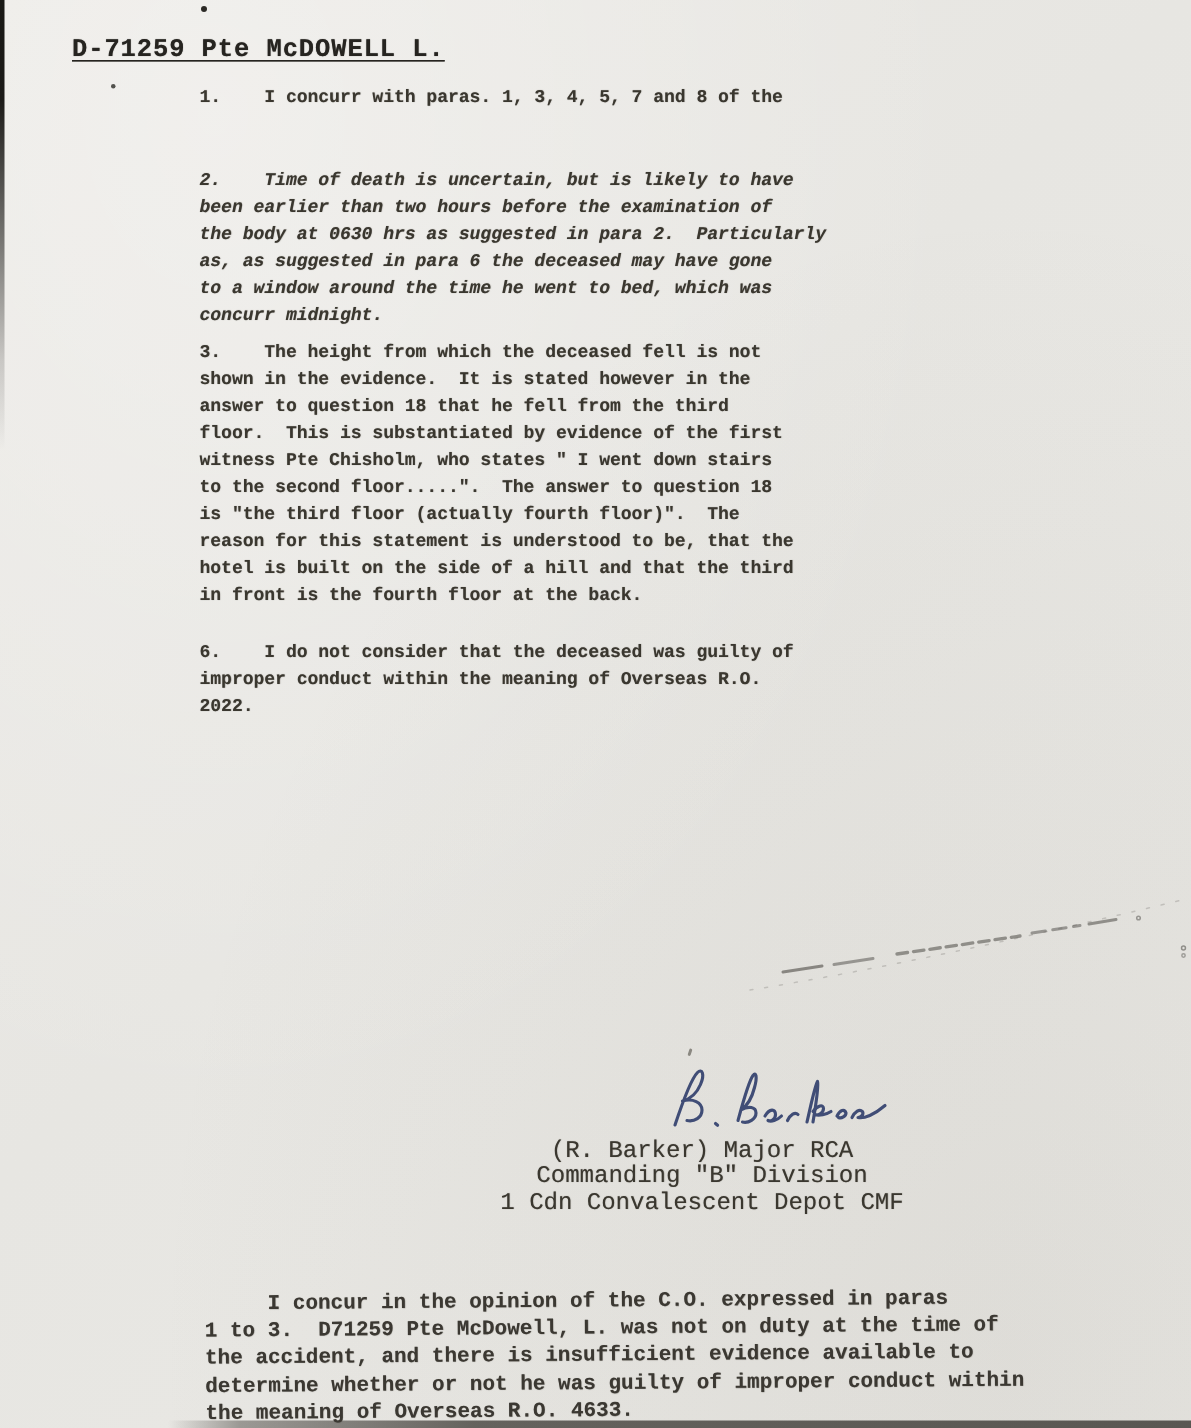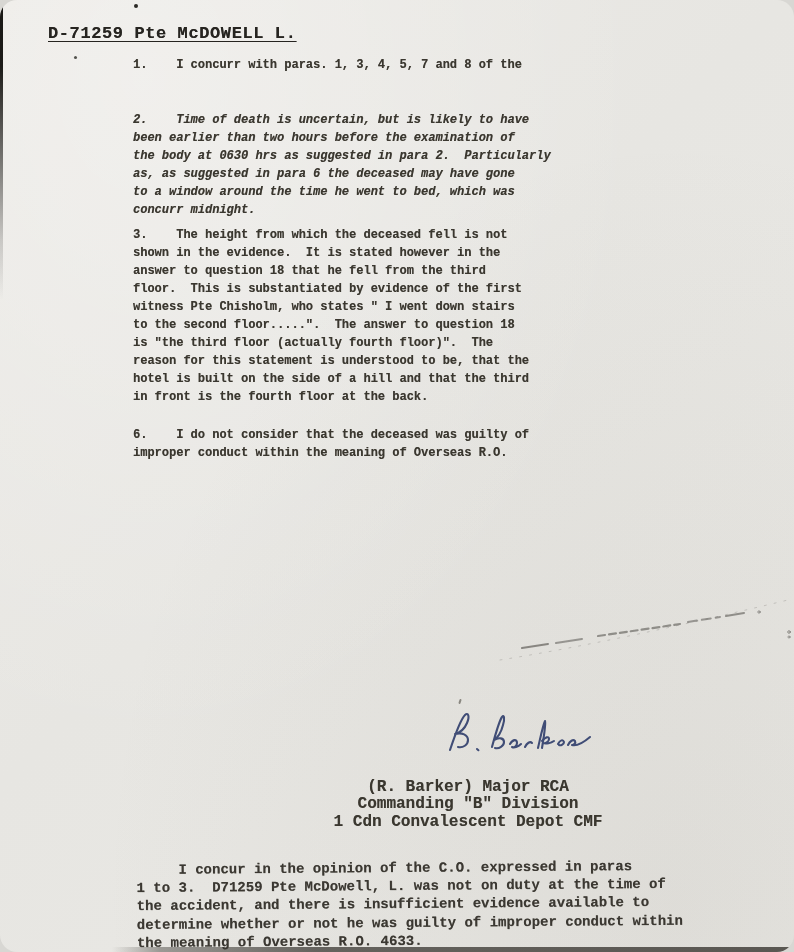--- a/index.html
+++ b/index.html
@@ -8,21 +8,20 @@
     width:794px;height:952px;
     margin:0 auto;
     background:#e9e8e4;
     background-image:
       radial-gradient(ellipse at 18% 8%, rgba(255,255,255,0.30), rgba(255,255,255,0) 55%),
       radial-gradient(ellipse at 85% 95%, rgba(120,114,102,0.10), rgba(120,114,102,0) 60%),
       linear-gradient(135deg,#eceae6 0%, #e7e6e2 45%, #eae9e5 100%);
     overflow:hidden;
     font-family:"Liberation Mono","DejaVu Sans Mono",monospace;
     color:#38352f;
-    border-radius:17px;
   }
   .doc-header{
     position:absolute;left:48px;top:24px;
     font-size:17px;font-weight:700;letter-spacing:0.6px;
     color:#262420;
     text-decoration:underline;
     text-underline-offset:3px;
     text-shadow:0 0 0.6px rgba(38,36,32,0.7);
     white-space:pre;
   }
@@ -36,24 +35,23 @@
   .para-1{top:56px;}
   .para-2{top:111px;font-style:italic;}
   .para-3{top:226px;}
   .para-4{top:426px;}
   .signature-script{
     position:absolute;left:436px;top:708px;width:156px;height:54px;
   }
   .sig-typed{
     position:absolute;left:300px;top:759px;width:336px;
     text-align:center;
-    font-size:16px;line-height:17.4px;font-weight:700;
+    font-size:16px;line-height:17.4px;font-weight:400;
     color:#3a372f;
     text-shadow:0.2px 0.2px 0.6px rgba(52,48,40,0.5);
-    margin-top:20px;
   }
   .endorsement{
     position:absolute;left:137px;top:861px;width:620px;
     font-size:14px;line-height:18.2px;font-weight:700;
     color:#3b3832;
     text-shadow:0.2px 0.2px 0.5px rgba(52,48,40,0.5);
     transform:rotate(-0.45deg);
     transform-origin:left bottom;
   }
   .pencil-scribble{
@@ -113,20 +111,21 @@
       <div class="tline">witness Pte Chisholm, who states " I went down stairs</div>
       <div class="tline">to the second floor.....".  The answer to question 18</div>
       <div class="tline">is "the third floor (actually fourth floor)".  The</div>
       <div class="tline">reason for this statement is understood to be, that the</div>
       <div class="tline">hotel is built on the side of a hill and that the third</div>
       <div class="tline">in front is the fourth floor at the back.</div>
     </div>
   <div class="para para-4">
       <div class="tline">6.    I do not consider that the deceased was guilty of</div>
       <div class="tline">improper conduct within the meaning of Overseas R.O.</div>
+      <div class="tline">2022.</div>
     </div>
 
   <svg class="pencil-scribble" viewBox="0 0 316 84" xmlns="http://www.w3.org/2000/svg">
     <g fill="none" stroke="#4c4a45" stroke-linecap="round">
       <path d="M22,78 C110,64 210,42 310,18" stroke-width="1" opacity="0.22" stroke-dasharray="2 8"></path>
       <path d="M44,66 L70,62" stroke-width="2" opacity="0.6"></path>
       <path d="M78,61 L104,57" stroke-width="2" opacity="0.5"></path>
       <path d="M120,54 C148,50 175,46 202,42" stroke-width="2.2" opacity="0.55" stroke-dasharray="7 4"></path>
       <path d="M210,40 L242,35" stroke-width="2" opacity="0.5" stroke-dasharray="9 5"></path>
       <path d="M248,34 L266,31" stroke-width="2" opacity="0.55"></path>

